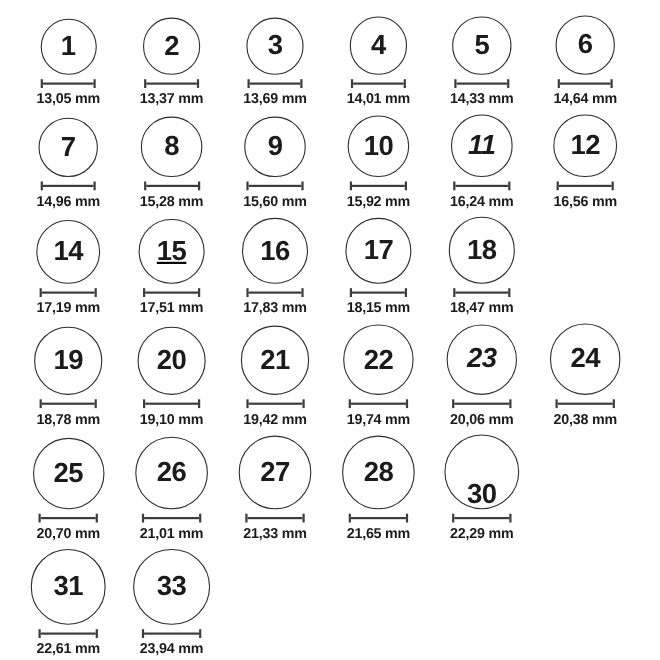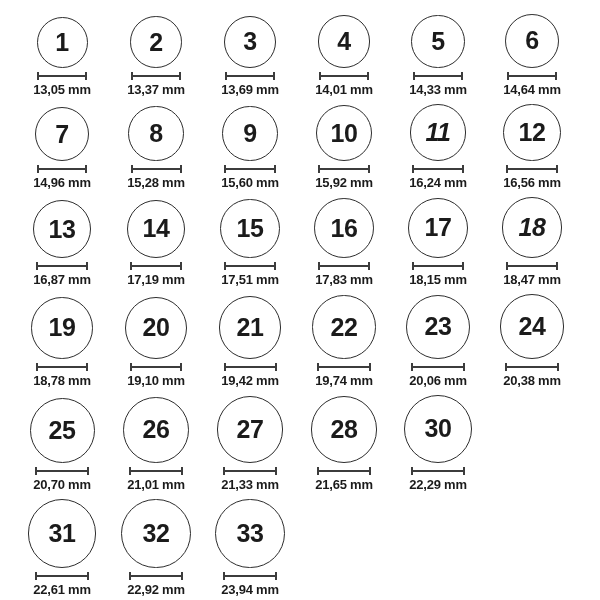--- a/index.html
+++ b/index.html
@@ -159,56 +159,49 @@
       <div class="cell">
         <div class="circle" style="width: 57.4px; height: 57.4px;">
           <span class="num">12</span>
         </div>
         <div class="measure" style="width: 51.6px;"></div>
         <div class="mm">16,56 mm</div>
       </div>
     </div>
     <div class="row">
       <div class="cell">
-        <div class="circle" style="width: 58px; height: 58px;">
-          <span class="num">13</span>
-        </div>
-        <div class="measure" style="width: 51.8px;"></div>
-        <div class="mm">16,87 mm</div>
-      </div>
-      <div class="cell">
         <div class="circle" style="width: 58.6px; height: 58.6px;">
           <span class="num">14</span>
         </div>
         <div class="measure" style="width: 52px;"></div>
         <div class="mm">17,19 mm</div>
       </div>
       <div class="cell">
-        <div class="circle" style="width: 59.2px; height: 59.2px;">
+        <div class="circle" style="width: 59.2px; height: 59.2px; text-decoration: underline;">
           <span class="num">15</span>
         </div>
         <div class="measure" style="width: 52.1px;"></div>
         <div class="mm">17,51 mm</div>
       </div>
       <div class="cell">
         <div class="circle" style="width: 59.8px; height: 59.8px;">
           <span class="num">16</span>
         </div>
         <div class="measure" style="width: 52.3px;"></div>
         <div class="mm">17,83 mm</div>
       </div>
       <div class="cell">
         <div class="circle" style="width: 60.4px; height: 60.4px;">
           <span class="num">17</span>
         </div>
         <div class="measure" style="width: 52.4px;"></div>
         <div class="mm">18,15 mm</div>
       </div>
       <div class="cell">
-        <div class="circle" style="width: 60.9px; height: 60.9px; font-style: italic;">
+        <div class="circle" style="width: 60.9px; height: 60.9px;">
           <span class="num">18</span>
         </div>
         <div class="measure" style="width: 52.5px;"></div>
         <div class="mm">18,47 mm</div>
       </div>
     </div>
     <div class="row">
       <div class="cell">
         <div class="circle" style="width: 61.5px; height: 61.5px;">
           <span class="num">19</span>
@@ -231,21 +224,21 @@
         <div class="mm">19,42 mm</div>
       </div>
       <div class="cell">
         <div class="circle" style="width: 63.3px; height: 63.3px;">
           <span class="num">22</span>
         </div>
         <div class="measure" style="width: 53.1px;"></div>
         <div class="mm">19,74 mm</div>
       </div>
       <div class="cell">
-        <div class="circle" style="width: 63.9px; height: 63.9px;">
+        <div class="circle" style="width: 63.9px; height: 63.9px; font-style: italic;">
           <span class="num">23</span>
         </div>
         <div class="measure" style="width: 53.3px;"></div>
         <div class="mm">20,06 mm</div>
       </div>
       <div class="cell">
         <div class="circle" style="width: 64.5px; height: 64.5px;">
           <span class="num">24</span>
         </div>
         <div class="measure" style="width: 53.5px;"></div>
@@ -275,41 +268,34 @@
         <div class="mm">21,33 mm</div>
       </div>
       <div class="cell">
         <div class="circle" style="width: 66.8px; height: 66.8px;">
           <span class="num">28</span>
         </div>
         <div class="measure" style="width: 54px;"></div>
         <div class="mm">21,65 mm</div>
       </div>
       <div class="cell">
-        <div class="circle" style="width: 68px; height: 68px;">
+        <div class="circle" style="width: 68px; height: 68px; align-items: flex-end;">
           <span class="num">30</span>
         </div>
         <div class="measure" style="width: 54.4px;"></div>
         <div class="mm">22,29 mm</div>
       </div>
     </div>
     <div class="row">
       <div class="cell">
         <div class="circle" style="width: 68.5px; height: 68.5px;">
           <span class="num">31</span>
         </div>
         <div class="measure" style="width: 54.5px;"></div>
         <div class="mm">22,61 mm</div>
-      </div>
-      <div class="cell">
-        <div class="circle" style="width: 69.1px; height: 69.1px;">
-          <span class="num">32</span>
-        </div>
-        <div class="measure" style="width: 54.6px;"></div>
-        <div class="mm">22,92 mm</div>
       </div>
       <div class="cell">
         <div class="circle" style="width: 69.7px; height: 69.7px;">
           <span class="num">33</span>
         </div>
         <div class="measure" style="width: 54.8px;"></div>
         <div class="mm">23,94 mm</div>
       </div>
     </div>
   </div>

